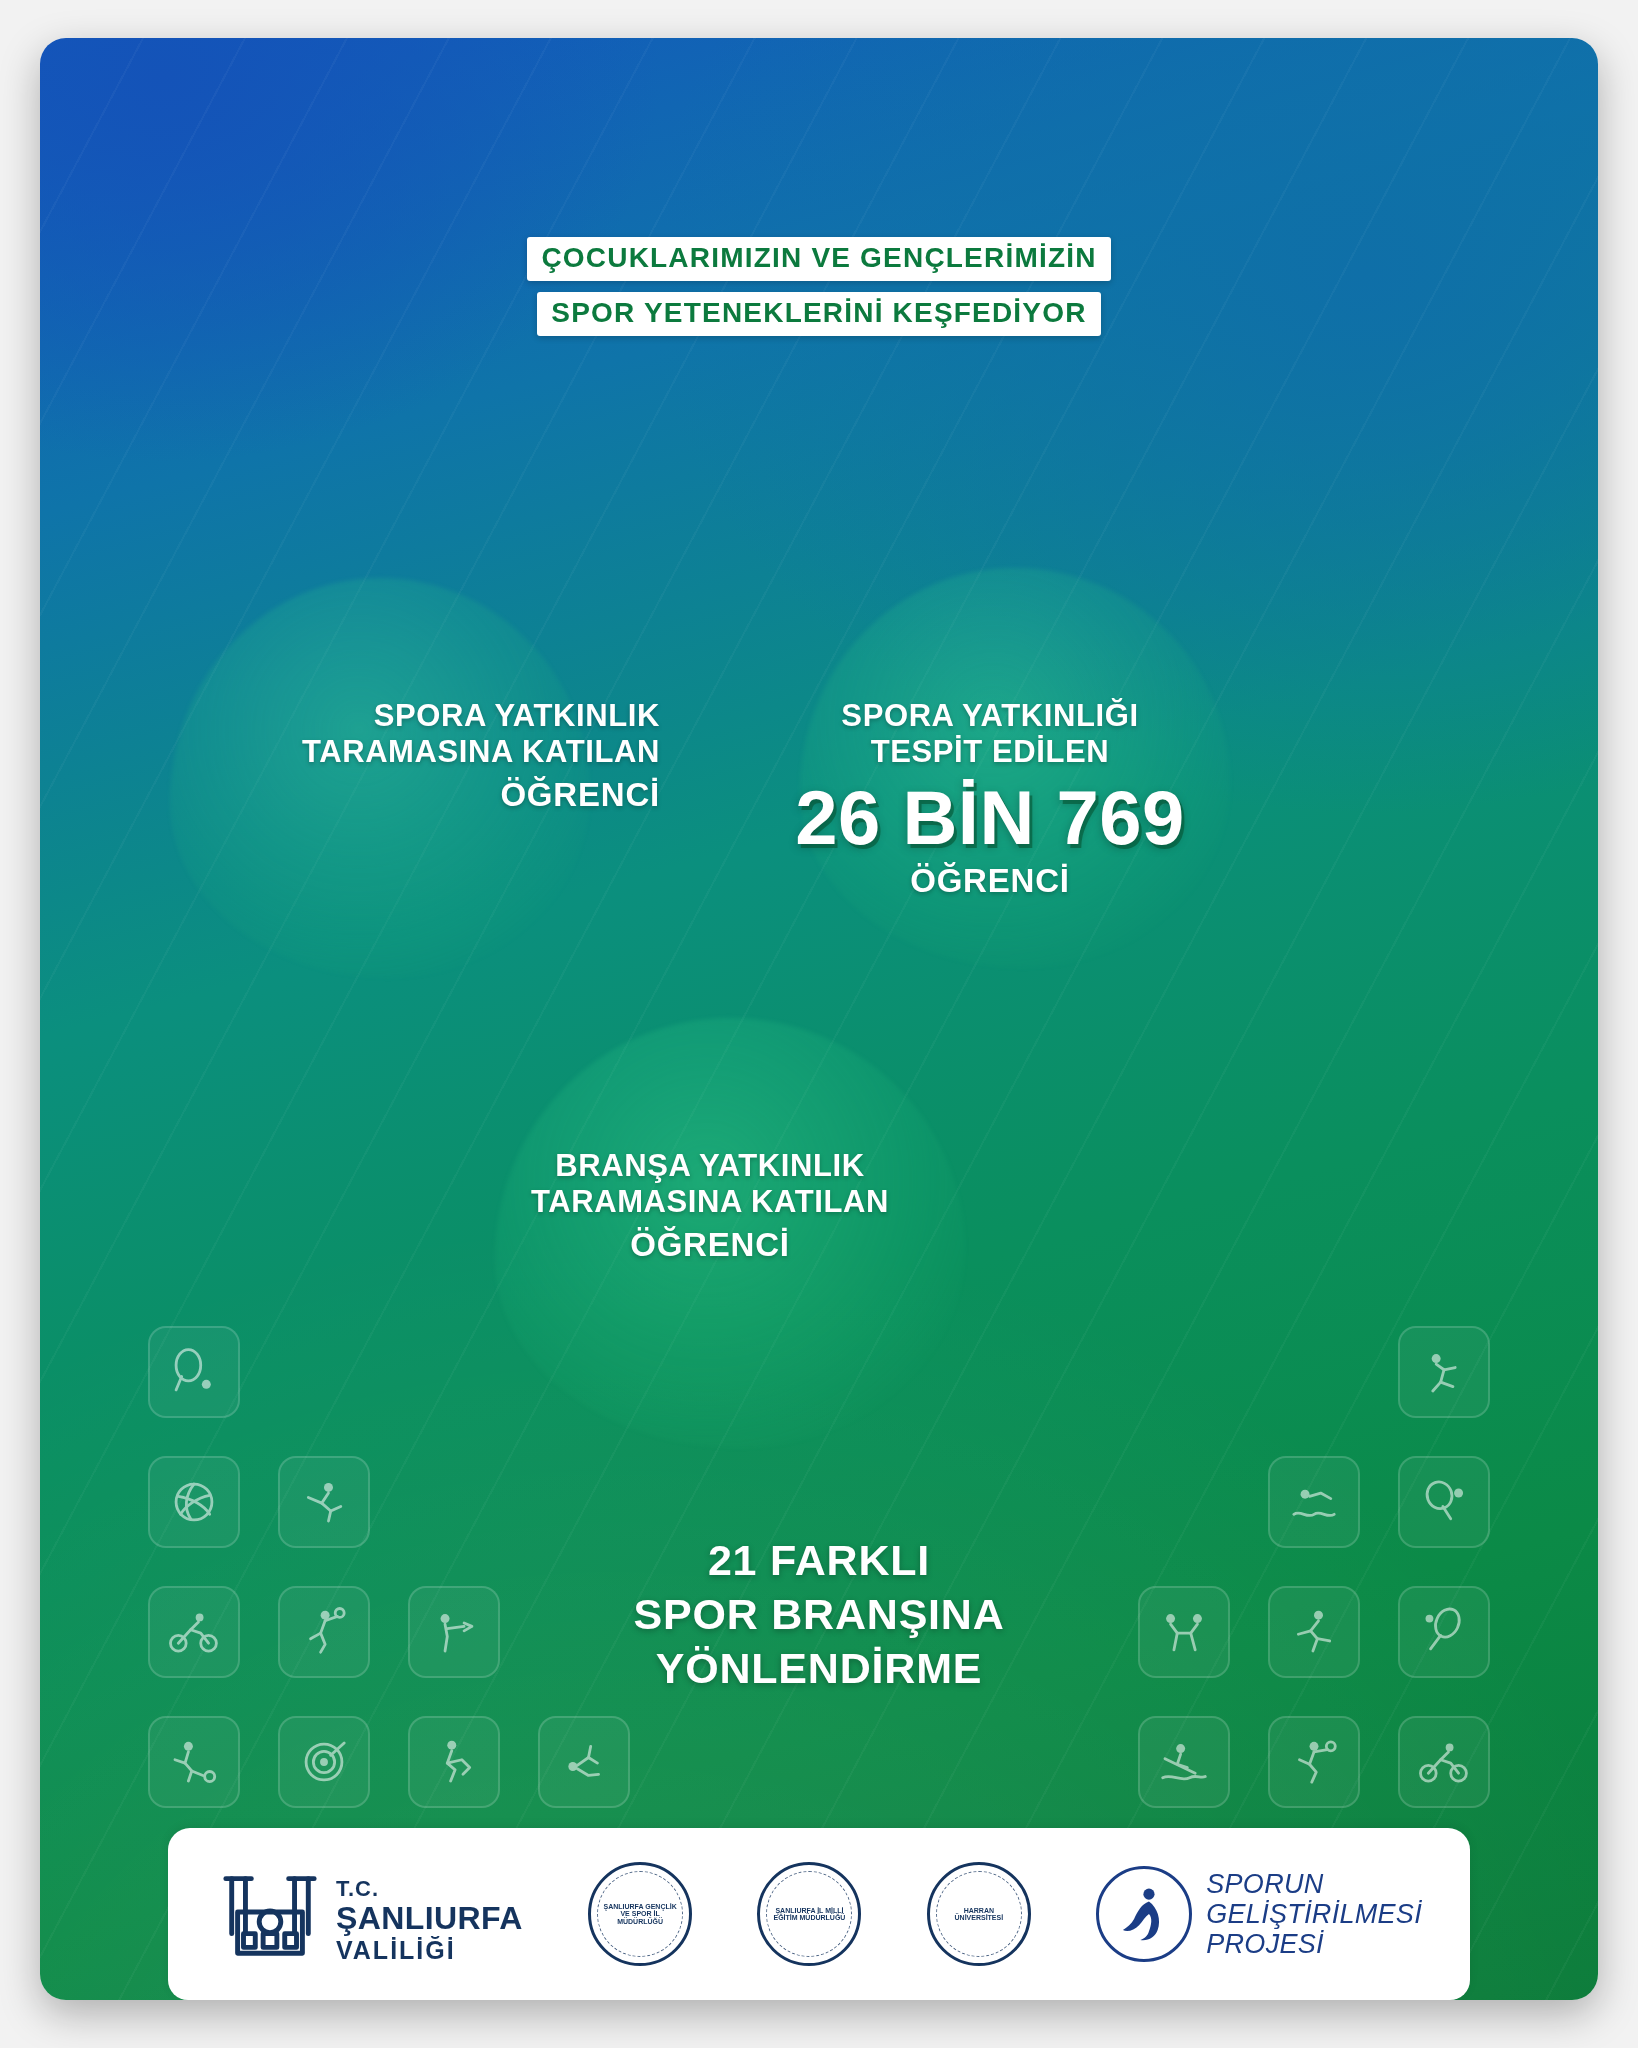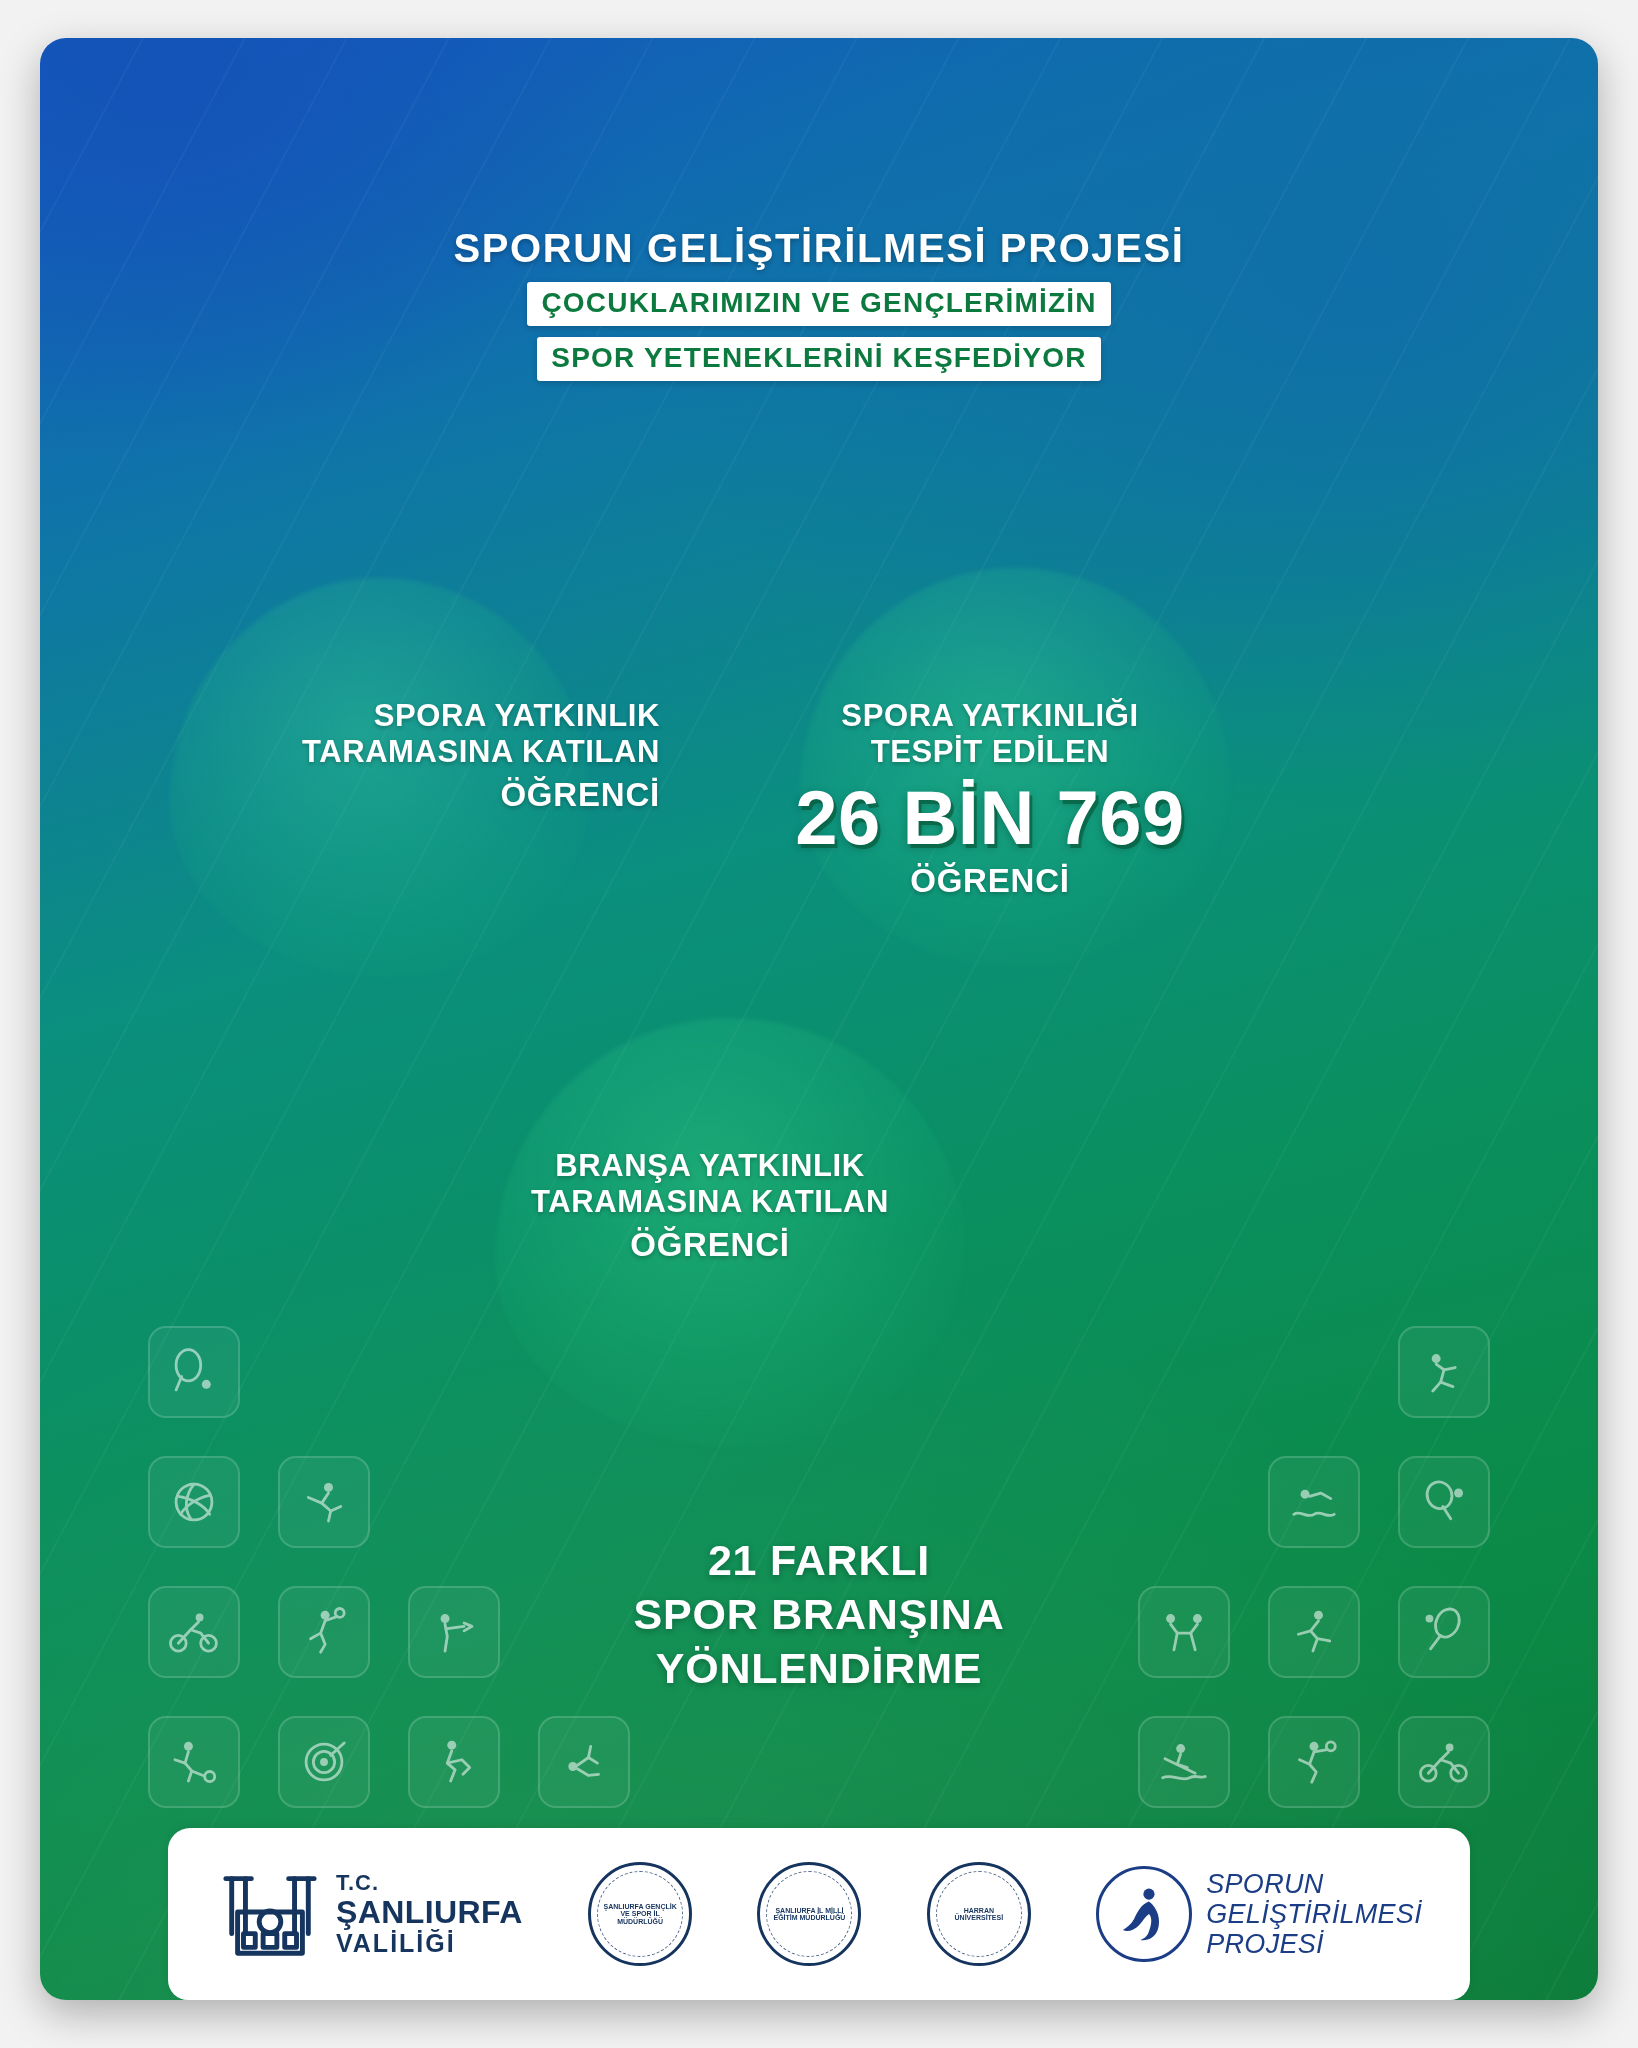--- a/index.html
+++ b/index.html
@@ -147,21 +147,21 @@
     left: 128px; top: 1790px;
     width: 1302px; height: 172px;
     background: #ffffff;
     border-radius: 22px 22px 20px 20px;
     display: flex;
     align-items: center;
     justify-content: space-between;
     padding: 0 48px;
     box-shadow: 0 -2px 10px rgba(0,0,0,0.08);
   }
-  .logo { display: flex; align-items: center; gap: 12px; }
+  .logo { display: flex; align-items: flex-end; gap: 12px; }
   .logo-txt { color: #15345e; line-height: 1.1; }
   .logo-txt .l1 { font-size: 22px; font-weight: bold; letter-spacing: 1px; }
   .logo-txt .l2 { font-size: 32px; font-weight: bold; letter-spacing: 0.4px; }
   .logo-txt .l3 { font-size: 25px; font-weight: bold; letter-spacing: 2px; }
   .seal {
     width: 104px; height: 104px; border-radius: 50%;
     border: 3px solid #15345e;
     display: flex; align-items: center; justify-content: center;
     position: relative;
     flex: none;
@@ -194,21 +194,20 @@
 </style>
 </head>
 <body>
 
 <div class="canvas">
   <div class="poster">
     <div class="streaks"></div>
     <div class="swoosh"></div>
 
     <div class="title-block">
-      <div class="title-line-1">SPORUN GELİŞTİRİLMESİ PROJESİ</div>
       <div><span class="title-hl">ÇOCUKLARIMIZIN VE GENÇLERİMİZİN</span></div>
       <div><span class="title-hl">SPOR YETENEKLERİNİ KEŞFEDİYOR</span></div>
     </div>
 
     <div class="blob" style="left:130px; top:540px; width:420px; height:400px;"></div>
     <div class="blob" style="left:760px; top:530px; width:430px; height:400px;"></div>
     <div class="blob" style="left:455px; top:980px; width:470px; height:430px;"></div>
 
     <div class="stat" style="left:130px; top:660px; width:490px;text-align:right;">
       <div class="cap">SPORA YATKINLIK</div>

